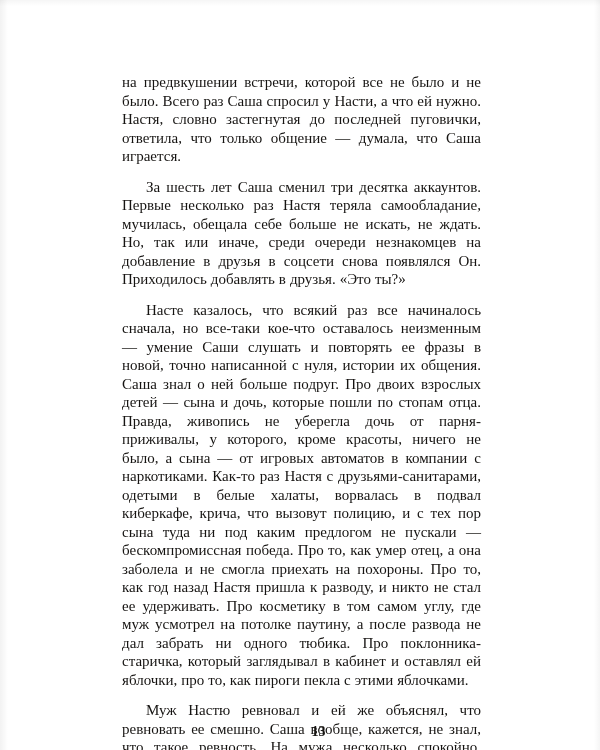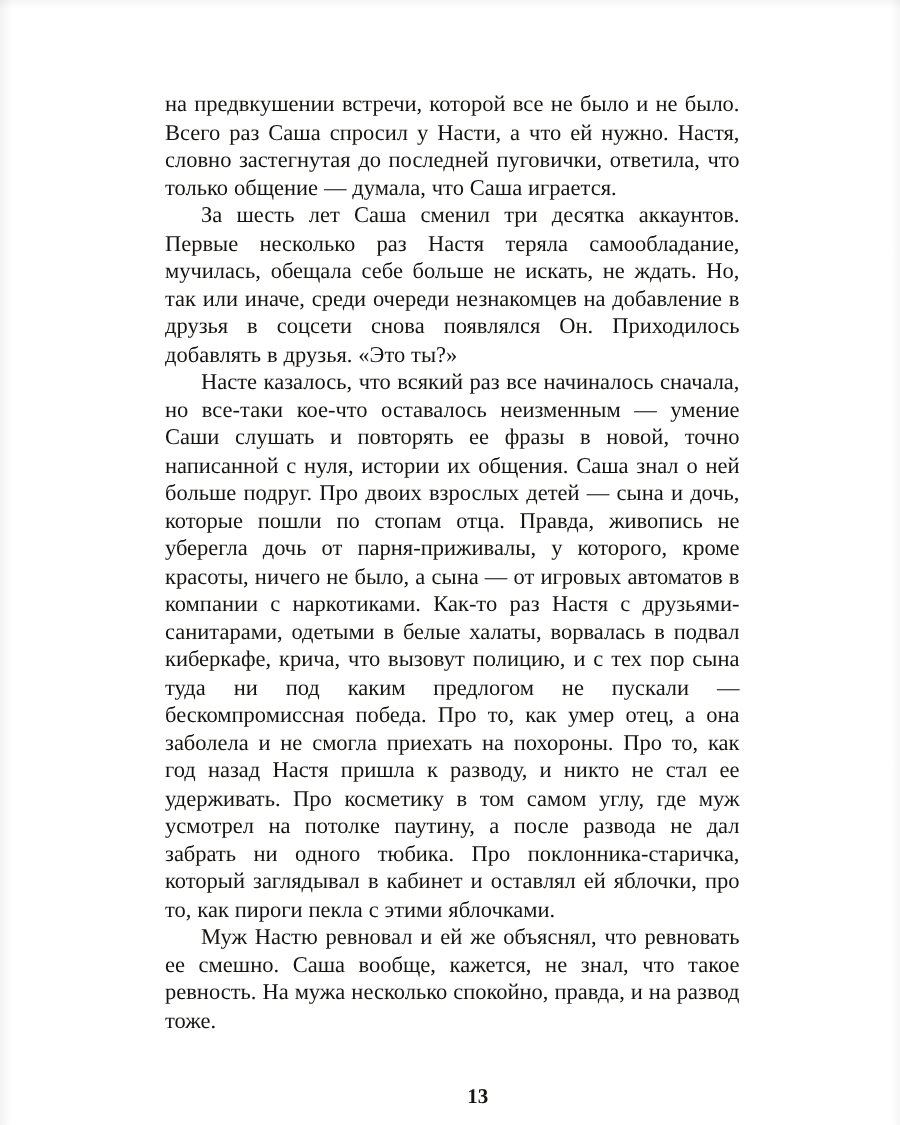--- a/index.html
+++ b/index.html
@@ -29,21 +29,21 @@
       linear-gradient(to left, rgba(0,0,0,0.04), rgba(0,0,0,0) 6px),
       linear-gradient(to bottom, rgba(0,0,0,0.04), rgba(0,0,0,0) 6px);
   }
   .text-block {
     position: absolute;
     left: 110px;
     top: 61px;
     width: 383px;
   }
   .text-block p {
-    margin: 0;
+    margin: 12px;
     font-size: 15px;
     line-height: 18.5px;
     text-align: justify;
     text-indent: 24px;
     hyphens: auto;
     -webkit-hyphens: auto;
     word-spacing: 0.2px;
   }
   .text-block p.no-indent {
     text-indent: 0;

